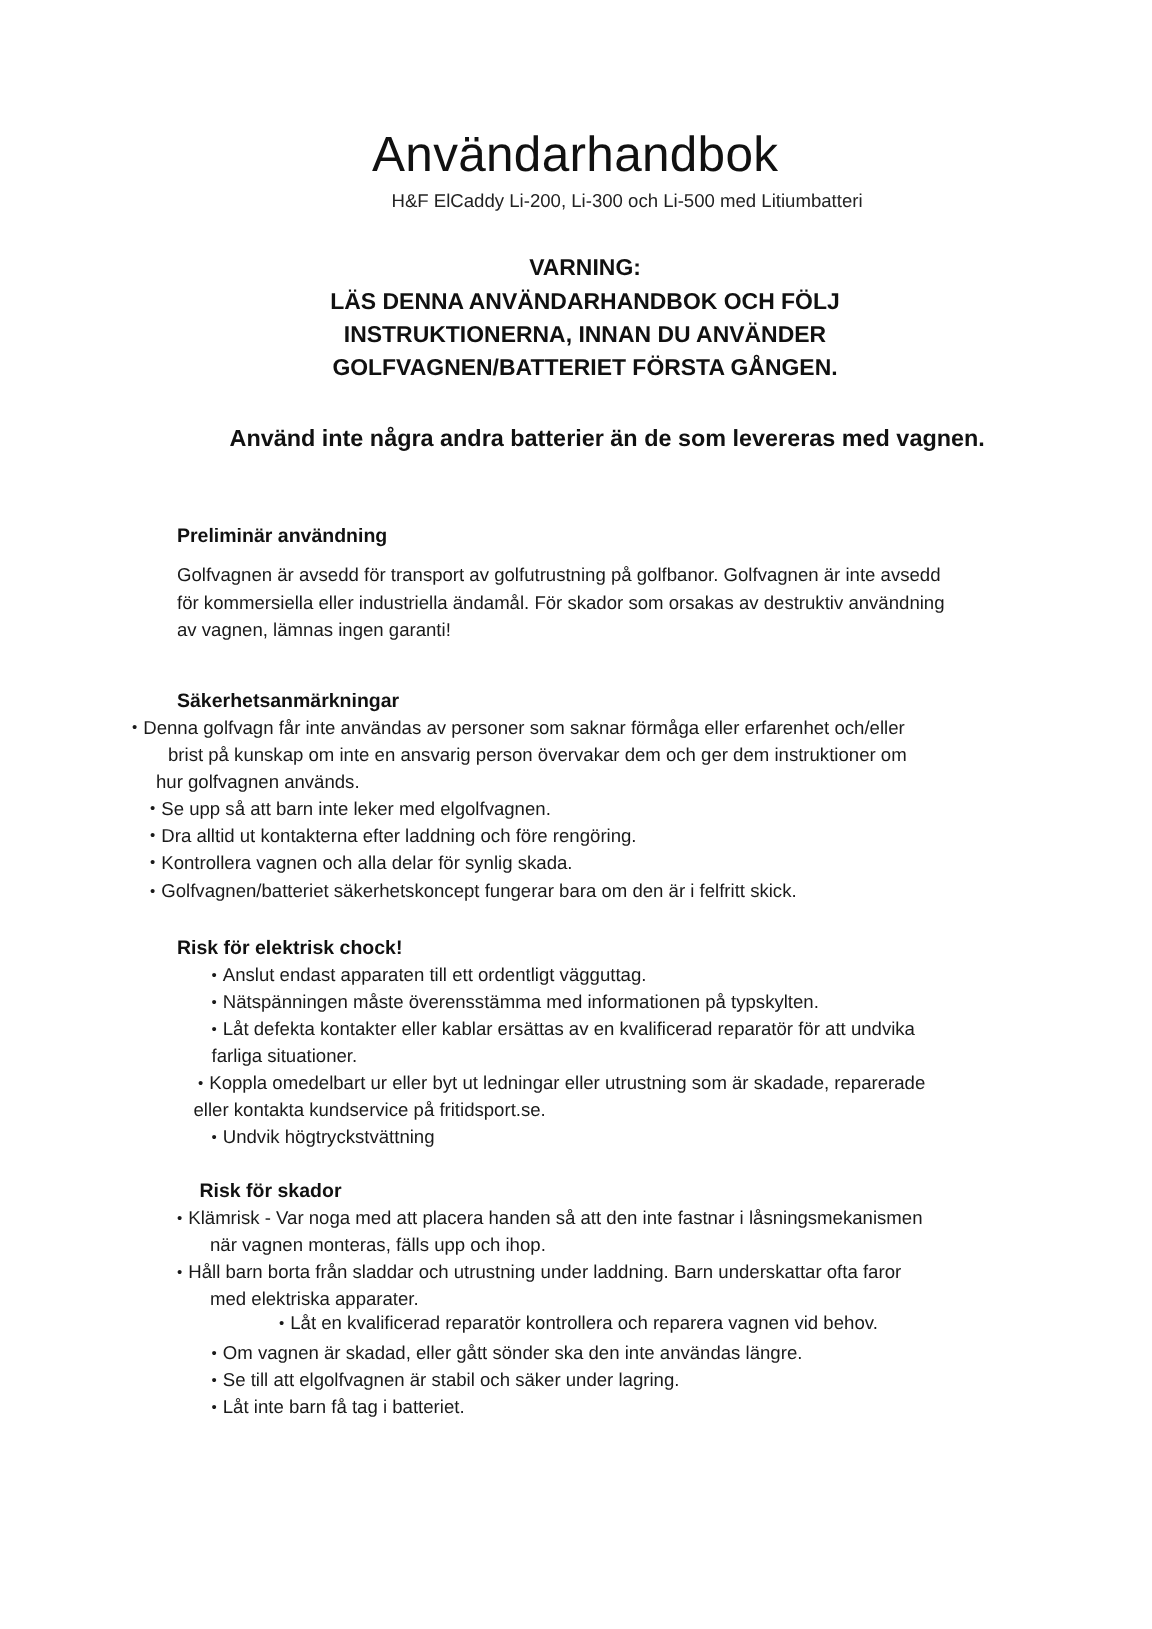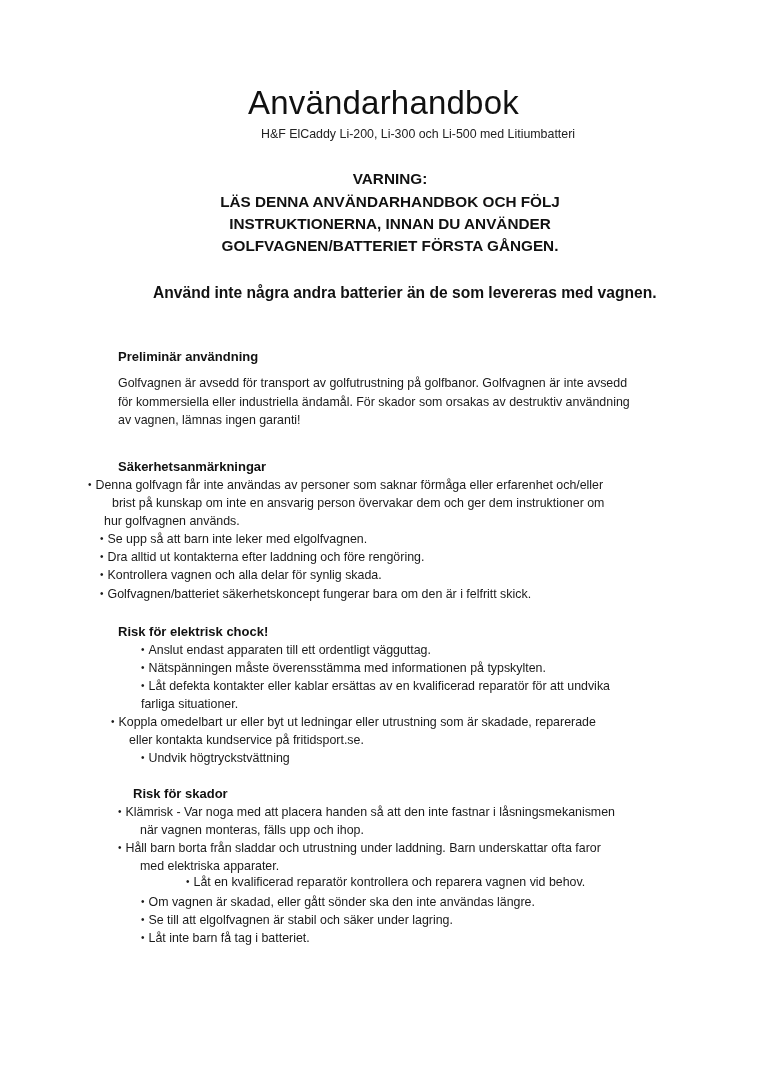--- a/index.html
+++ b/index.html
@@ -50,21 +50,21 @@
     <div class="abs t bul" style="left:100px; top:568px;">Kontrollera vagnen och alla delar för synlig skada.</div>
     <div class="abs t bul" style="left:100px; top:587px;">Golfvagnen/batteriet säkerhetskoncept fungerar bara om den är i felfritt skick.</div>
   </div>
 
   <div>
     <div class="abs h" style="left:118px; top:624px;">Risk för elektrisk chock!</div>
     <div class="abs t bul" style="left:141px; top:643px;">Anslut endast apparaten till ett ordentligt vägguttag.</div>
     <div class="abs t bul" style="left:141px; top:661px;">Nätspänningen måste överensstämma med informationen på typskylten.</div>
     <div class="abs t bul" style="left:141px; top:679px;">Låt defekta kontakter eller kablar ersättas av en kvalificerad reparatör för att undvika</div>
     <div class="abs t" style="left:141px; top:697px;">farliga situationer.</div>
-    <div class="abs t bul" style="left:111px; top:715px;">Koppla omedelbart ur eller byt ut ledningar eller utrustning som är skadade, reparerade</div>
+    <div class="abs t bul" style="left:132px; top:715px;">Koppla omedelbart ur eller byt ut ledningar eller utrustning som är skadade, reparerade</div>
     <div class="abs t" style="left:129px; top:733px;">eller kontakta kundservice på fritidsport.se.</div>
     <div class="abs t bul" style="left:141px; top:751px;">Undvik högtryckstvättning</div>
   </div>
 
   <div>
     <div class="abs h" style="left:118px; top:786px;margin-left:15px;">Risk för skador</div>
     <div class="abs t bul" style="left:118px; top:805px;">Klämrisk - Var noga med att placera handen så att den inte fastnar i låsningsmekanismen</div>
     <div class="abs t" style="left:140px; top:823px;">när vagnen monteras, fälls upp och ihop.</div>
     <div class="abs t bul" style="left:118px; top:841px;">Håll barn borta från sladdar och utrustning under laddning. Barn underskattar ofta faror</div>
     <div class="abs t" style="left:140px; top:859px;">med elektriska apparater.</div>

